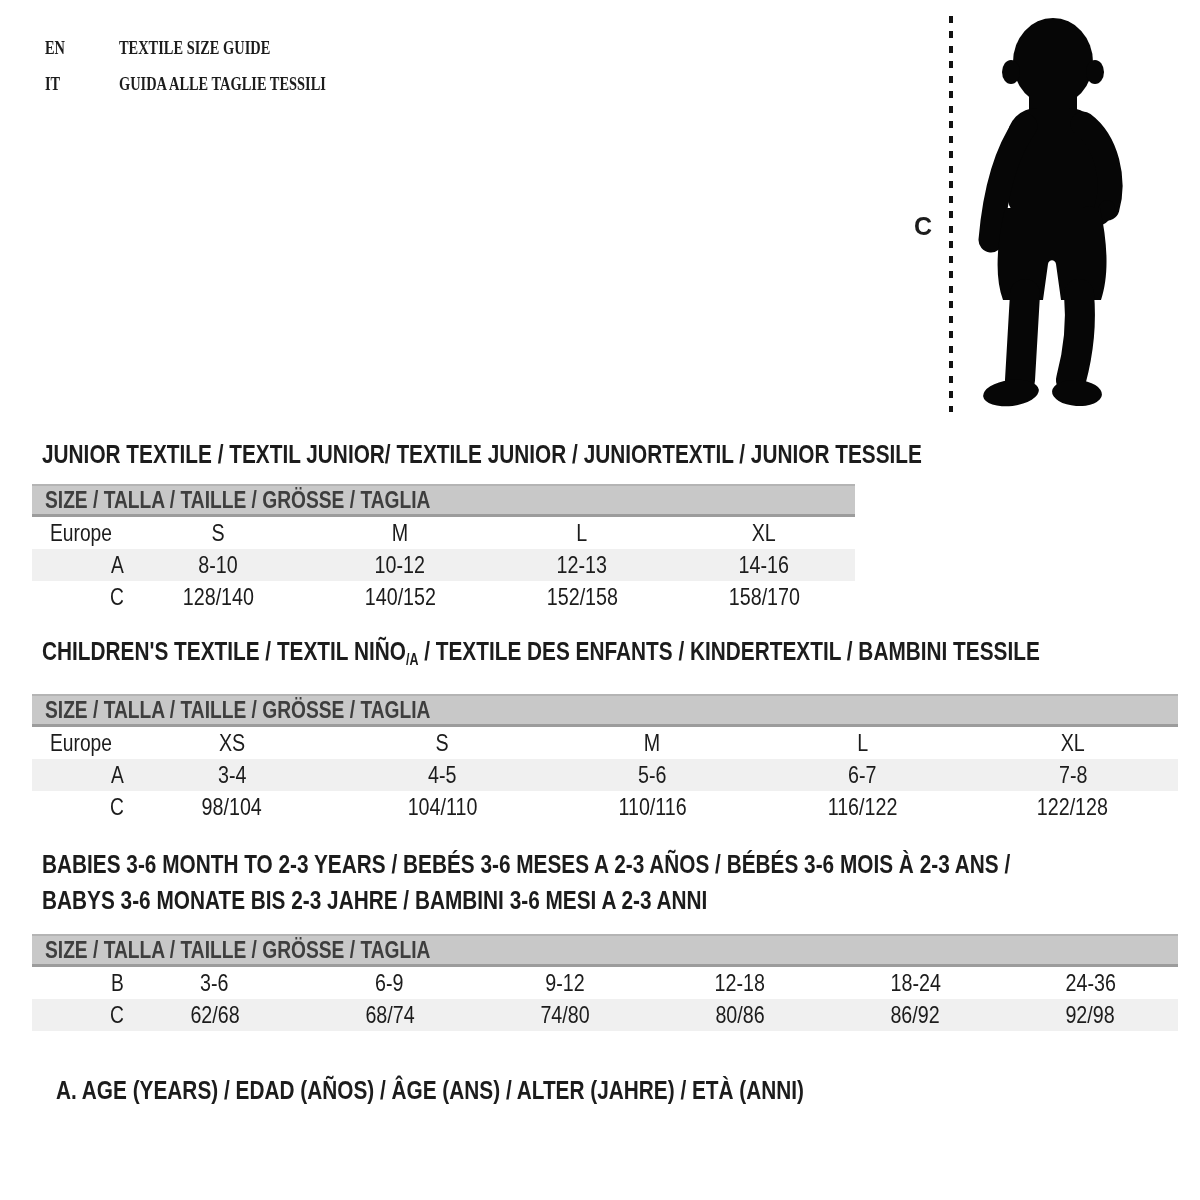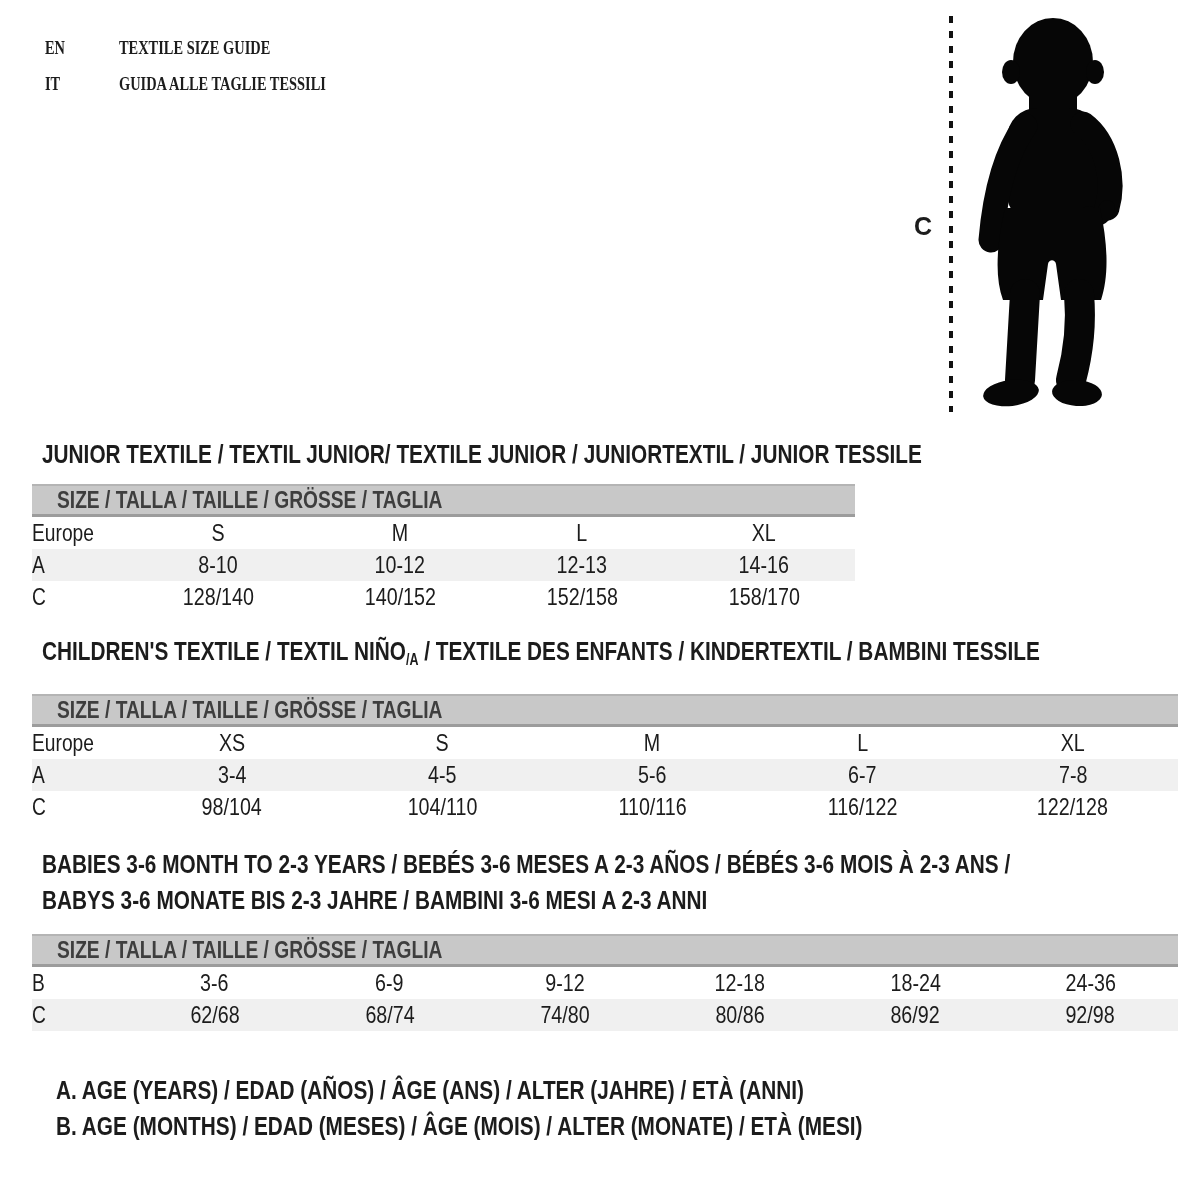--- a/index.html
+++ b/index.html
@@ -20,23 +20,23 @@
 
   .section-heading{position:absolute;height:28px;line-height:28px;font-size:26px;font-weight:bold;}
   .section-heading .sub{font-size:0.60em;vertical-align:-0.30em;}
   .two-line{height:auto;line-height:36px;}
 
   table.size-table{position:absolute;border-collapse:collapse;table-layout:fixed;}
   table.size-table td{padding:0;vertical-align:middle;font-size:24px;height:32px;}
   tr.bar-row td{
     background:#c8c8c8;height:23px;
     border-top:2px solid #b4b4b4;border-bottom:3px solid #9c9c9c;
-    padding-left:25px;font-size:24px;font-weight:bold;color:#3e3e3e;
+    padding-left:13px;font-size:24px;font-weight:bold;color:#3e3e3e;
   }
-  td.lbl{text-align:left;padding-left:13px;}
+  td.lbl{text-align:right;padding-left:13px;}
   td.val{text-align:center;}
   tr.stripe td{background:#f0f0f0;}
 
   .legend{position:absolute;left:56px;top:1072px;line-height:36px;font-size:26px;font-weight:bold;}
 </style>
 </head>
 <body>
 
 <div class="page">
 
@@ -187,16 +187,15 @@
       <td class="val"><span class="cc">74/80</span></td>
       <td class="val"><span class="cc">80/86</span></td>
       <td class="val"><span class="cc">86/92</span></td>
       <td class="val"><span class="cc">92/98</span></td>
     </tr>
   </tbody>
     </table>
 
   <div class="legend">
     <div><span class="ct">A. AGE (YEARS) / EDAD (AÑOS) / ÂGE (ANS) / ALTER (JAHRE) / ETÀ (ANNI)</span></div>
-    <div><span class="ct">B. AGE (MONTHS) / EDAD (MESES) / ÂGE (MOIS) / ALTER (MONATE) / ETÀ (MESI)</span></div>
   </div>
 
 </div>
 
 </body></html>

